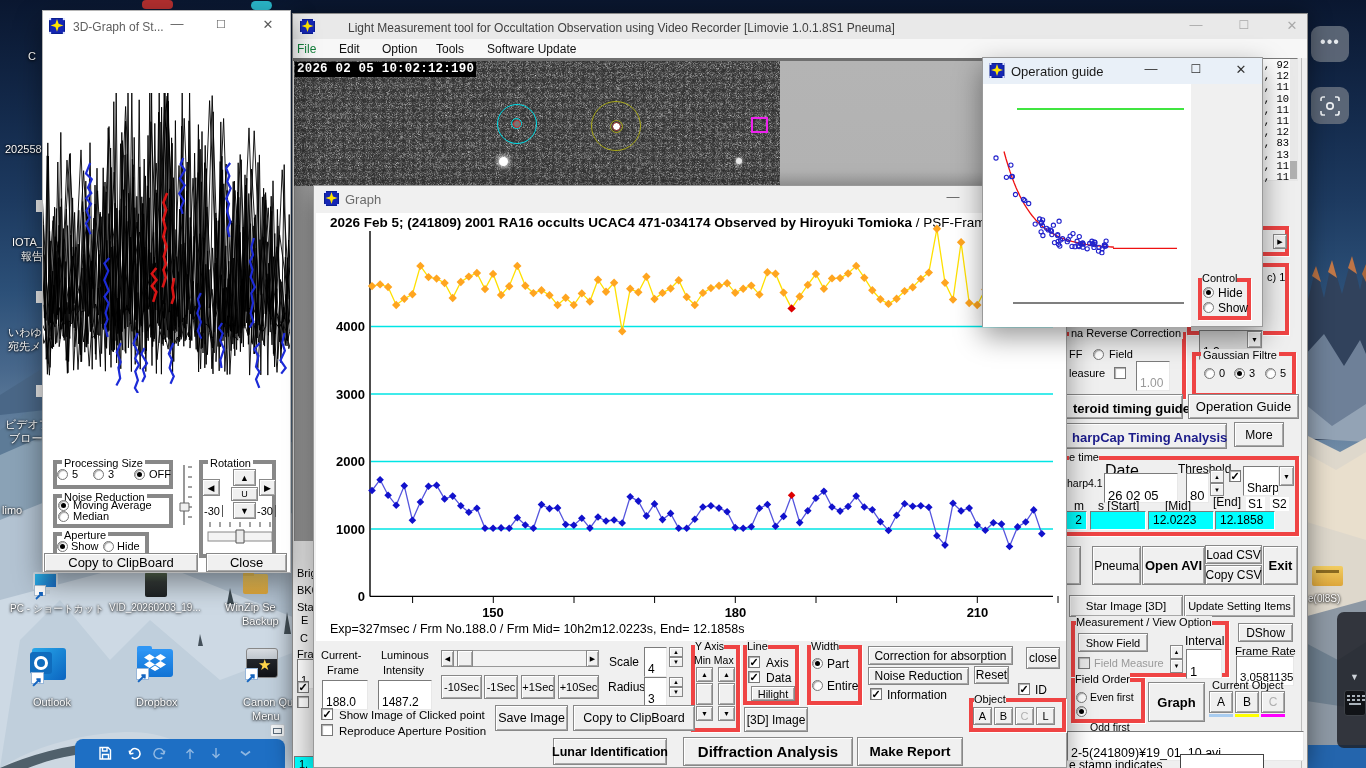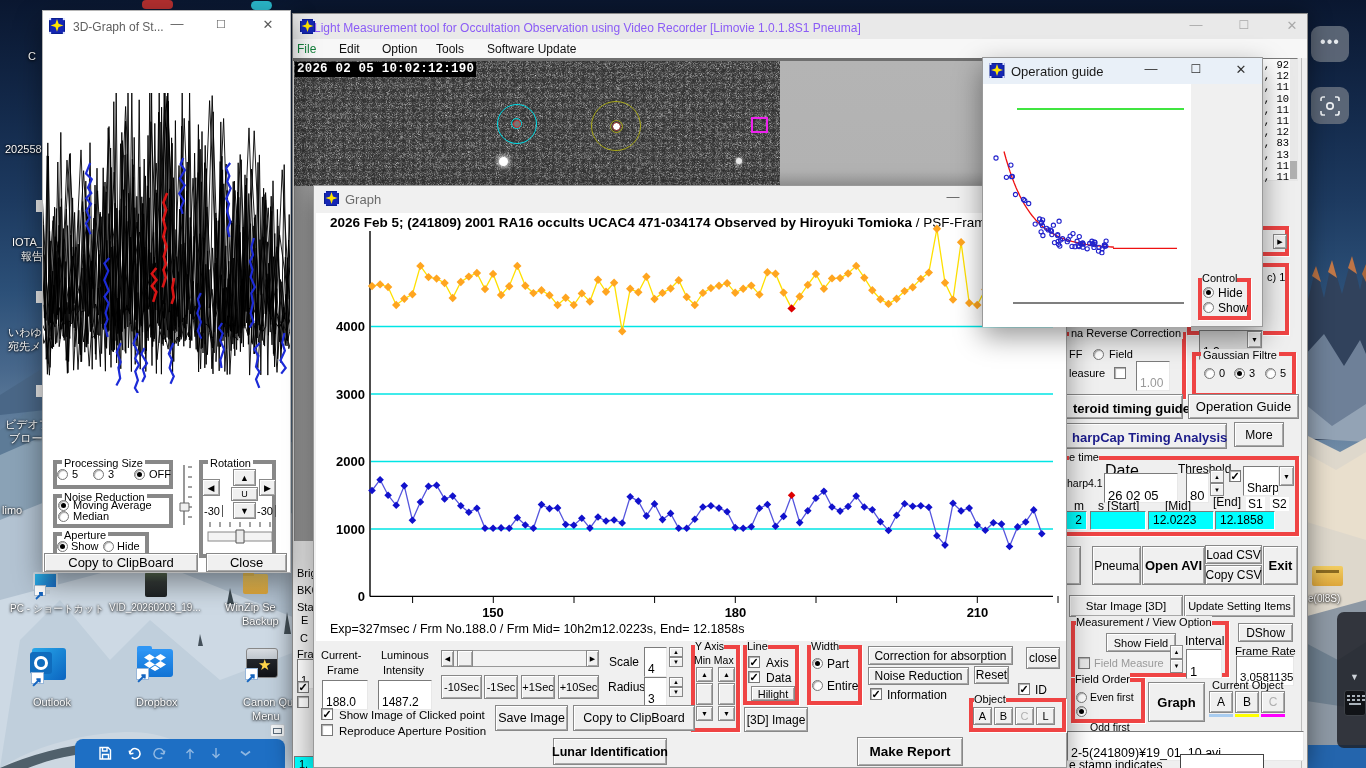--- a/index.html
+++ b/index.html
@@ -160,21 +160,21 @@
  <div class="a" style="left:0;top:0;width:100%;height:25px;background:#e9e9e9;"></div>
  <svg class="a" style="left:7px;top:5px" width="15" height="15" viewBox="0 0 15 15">
       <rect width="15" height="15" fill="#0b1f8f"></rect>
       <rect x="1" y="1" width="13" height="13" fill="#1526b4"></rect>
       <path d="M7.5 1L9 5.5L13.5 7L9 8.5L7.5 13L6 8.5L1.5 7L6 5.5Z" fill="#ffe400"></path>
       <rect x="0" y="0" width="2" height="2" fill="#dfe3ff"></rect>
       <rect x="13" y="0" width="2" height="2" fill="#dfe3ff"></rect>
       <rect x="0" y="13" width="2" height="2" fill="#dfe3ff"></rect>
       <rect x="13" y="13" width="2" height="2" fill="#dfe3ff"></rect>
     </svg>
- <div class="txt" style="left:21px;top:7px;font-size:12px;color:#8b5cf6;">Light Measurement tool for Occultation Observation using Video Recorder [Limovie 1.0.1.8S1 Pneuma]</div>
+ <div class="txt" style="left:21px;top:7px;font-size:12px;color:#404040;padding-left:34px;">Light Measurement tool for Occultation Observation using Video Recorder [Limovie 1.0.1.8S1 Pneuma]</div>
  <div class="tbtn" style="left:888px;top:3px;width:30px;color:#a9a9a9;">—</div>
  <div class="tbtn" style="left:936px;top:4px;width:30px;color:#a9a9a9;font-size:12px;">☐</div>
  <div class="tbtn" style="left:984px;top:4px;width:30px;color:#a9a9a9;">✕</div>
  <div class="a" style="left:0;top:25px;width:100%;height:19px;background:#f7f7f7;"></div>
  <div class="txt" style="left:4px;top:28px;font-size:12px;color:#15803d;">File</div>
  <div class="txt" style="left:46px;top:28px;font-size:12px;color:#111;">Edit</div>
  <div class="txt" style="left:89px;top:28px;font-size:12px;color:#111;">Option</div>
  <div class="txt" style="left:143px;top:28px;font-size:12px;color:#111;">Tools</div>
  <div class="txt" style="left:194px;top:28px;font-size:12px;color:#111;">Software Update</div>
  <div class="a" style="left:0;top:44px;width:692px;height:3px;background:#6f6f6f;"></div>
@@ -282,21 +282,21 @@
  <div class="btn" style="left:748px;top:532px;width:40px;height:39px;font-size:13px;">e</div>
  <div class="btn" style="left:799px;top:532px;width:49px;height:39px;font-size:12px;">Pneuma</div>
  <div class="btn" style="left:849px;top:532px;width:63px;height:39px;font-size:13px;font-weight:bold;">Open AVI</div>
  <div class="btn" style="left:912px;top:531px;width:57px;height:19px;font-size:12px;">Load CSV</div>
  <div class="btn" style="left:912px;top:551px;width:57px;height:20px;font-size:12px;">Copy CSV</div>
  <div class="btn" style="left:970px;top:532px;width:35px;height:39px;font-size:13px;font-weight:bold;">Exit</div>
  <div class="btn" style="left:776px;top:581px;width:114px;height:22px;font-size:11.5px;">Star Image [3D]</div>
  <div class="btn" style="left:891px;top:581px;width:111px;height:22px;font-size:11px;">Update Setting Items</div>
  <div class="gb" style="left:778px;top:607px;width:158px;height:56px;"></div>
  <div class="lbl" style="left:783px;top:602px;background:#efefef;">Measurement / View Option</div>
- <div class="btn" style="left:785px;top:619px;width:70px;height:19px;margin-left:28px;">Show Field</div>
+ <div class="btn" style="left:785px;top:619px;width:70px;height:19px;">Show Field</div>
  <div class="cb" style="left:785px;top:643px;background:#e8e8e8;"></div>
  <div class="lbl" style="left:801px;top:643px;color:#9a9a9a;">Field Measure</div>
  <div class="spin" style="left:877px;top:631px;width:13px;height:28px;">
       <div>▲</div>
       <div>▼</div>
     </div>
  <div class="lbl" style="left:892px;top:620px;font-size:12px;">Interval</div>
  <div class="inp" style="left:893px;top:635px;width:36px;height:24px;font-size:13px;">1</div>
  <div class="btn" style="left:945px;top:609px;width:55px;height:19px;font-size:12px;">DShow</div>
  <div class="lbl" style="left:942px;top:631px;font-size:11.5px;">Frame Rate</div>
@@ -723,20 +723,21 @@
  <div class="btn" style="left:701px;top:521px;width:19px;height:18px;color:#b0b0b0;">C</div>
  <div class="btn" style="left:722px;top:521px;width:19px;height:18px;">L</div>
  <div class="btn" style="left:430px;top:521px;width:64px;height:25px;font-size:12px;">[3D] Image</div>
  <div class="cb" style="left:7px;top:522px;">✓</div>
     <div class="lbl" style="left:25px;top:523px;font-size:11.5px;">Show Image of Clicked point</div>
  <div class="cb" style="left:7px;top:538px;"></div>
     <div class="lbl" style="left:25px;top:539px;font-size:11.5px;">Reproduce Aperture Position</div>
  <div class="btn" style="left:181px;top:519px;width:73px;height:26px;font-size:12.5px;">Save Image</div>
  <div class="btn" style="left:259px;top:519px;width:122px;height:26px;font-size:12.5px;">Copy to ClipBoard</div>
  <div class="btn" style="left:239px;top:552px;width:114px;height:27px;font-size:12.5px;font-weight:bold;">Lunar Identification</div>
+ <div class="btn" style="left:369px;top:551px;width:170px;height:29px;font-size:15px;font-weight:bold;">Diffraction Analysis</div>
  <div class="btn" style="left:543px;top:551px;width:106px;height:29px;font-size:13.5px;font-weight:bold;">Make Report</div>
 </div>
 
 <div class="win" style="left:982px;top:57px;width:281px;height:270px;border-color:#999;z-index:40;">
  <div class="a" style="left:0;top:0;width:100%;height:26px;background:#e9f0f8;"></div>
  <svg class="a" style="left:6px;top:5px" width="16" height="15" viewBox="0 0 15 15">
       <rect width="15" height="15" fill="#0b1f8f"></rect>
       <rect x="1" y="1" width="13" height="13" fill="#1526b4"></rect>
       <path d="M7.5 1L9 5.5L13.5 7L9 8.5L7.5 13L6 8.5L1.5 7L6 5.5Z" fill="#ffe400"></path>
       <rect x="0" y="0" width="2" height="2" fill="#dfe3ff"></rect>

